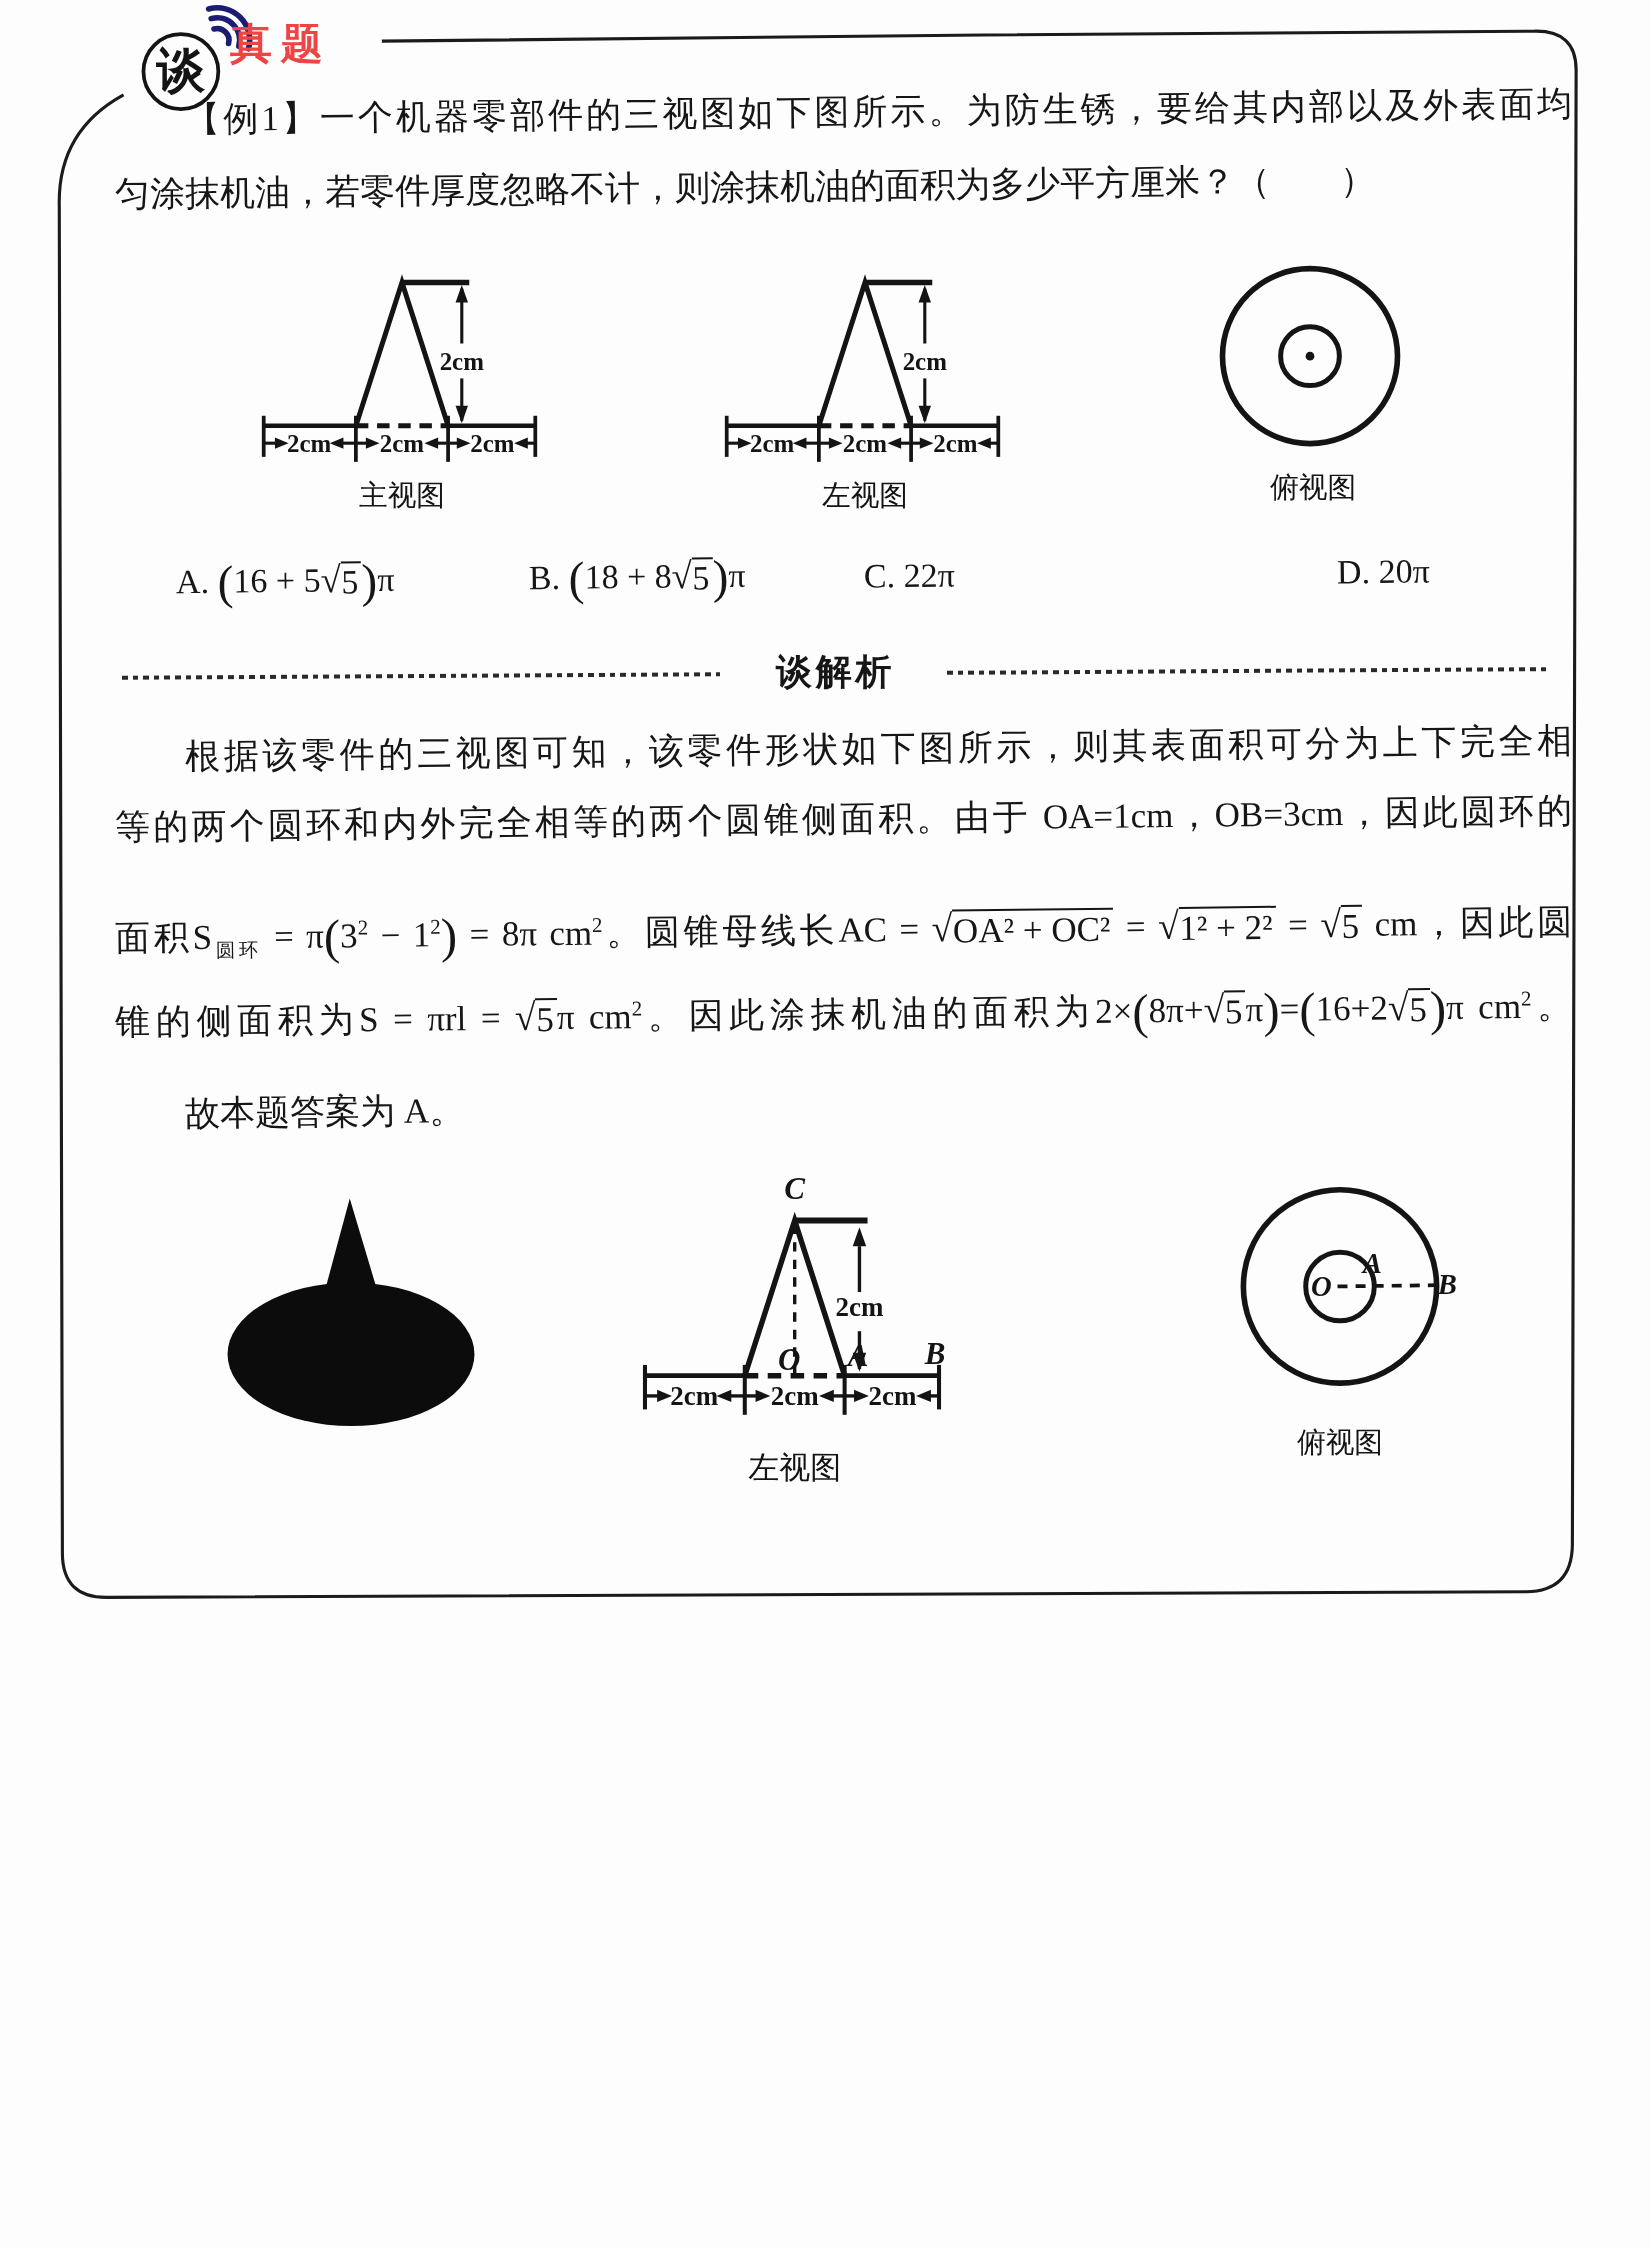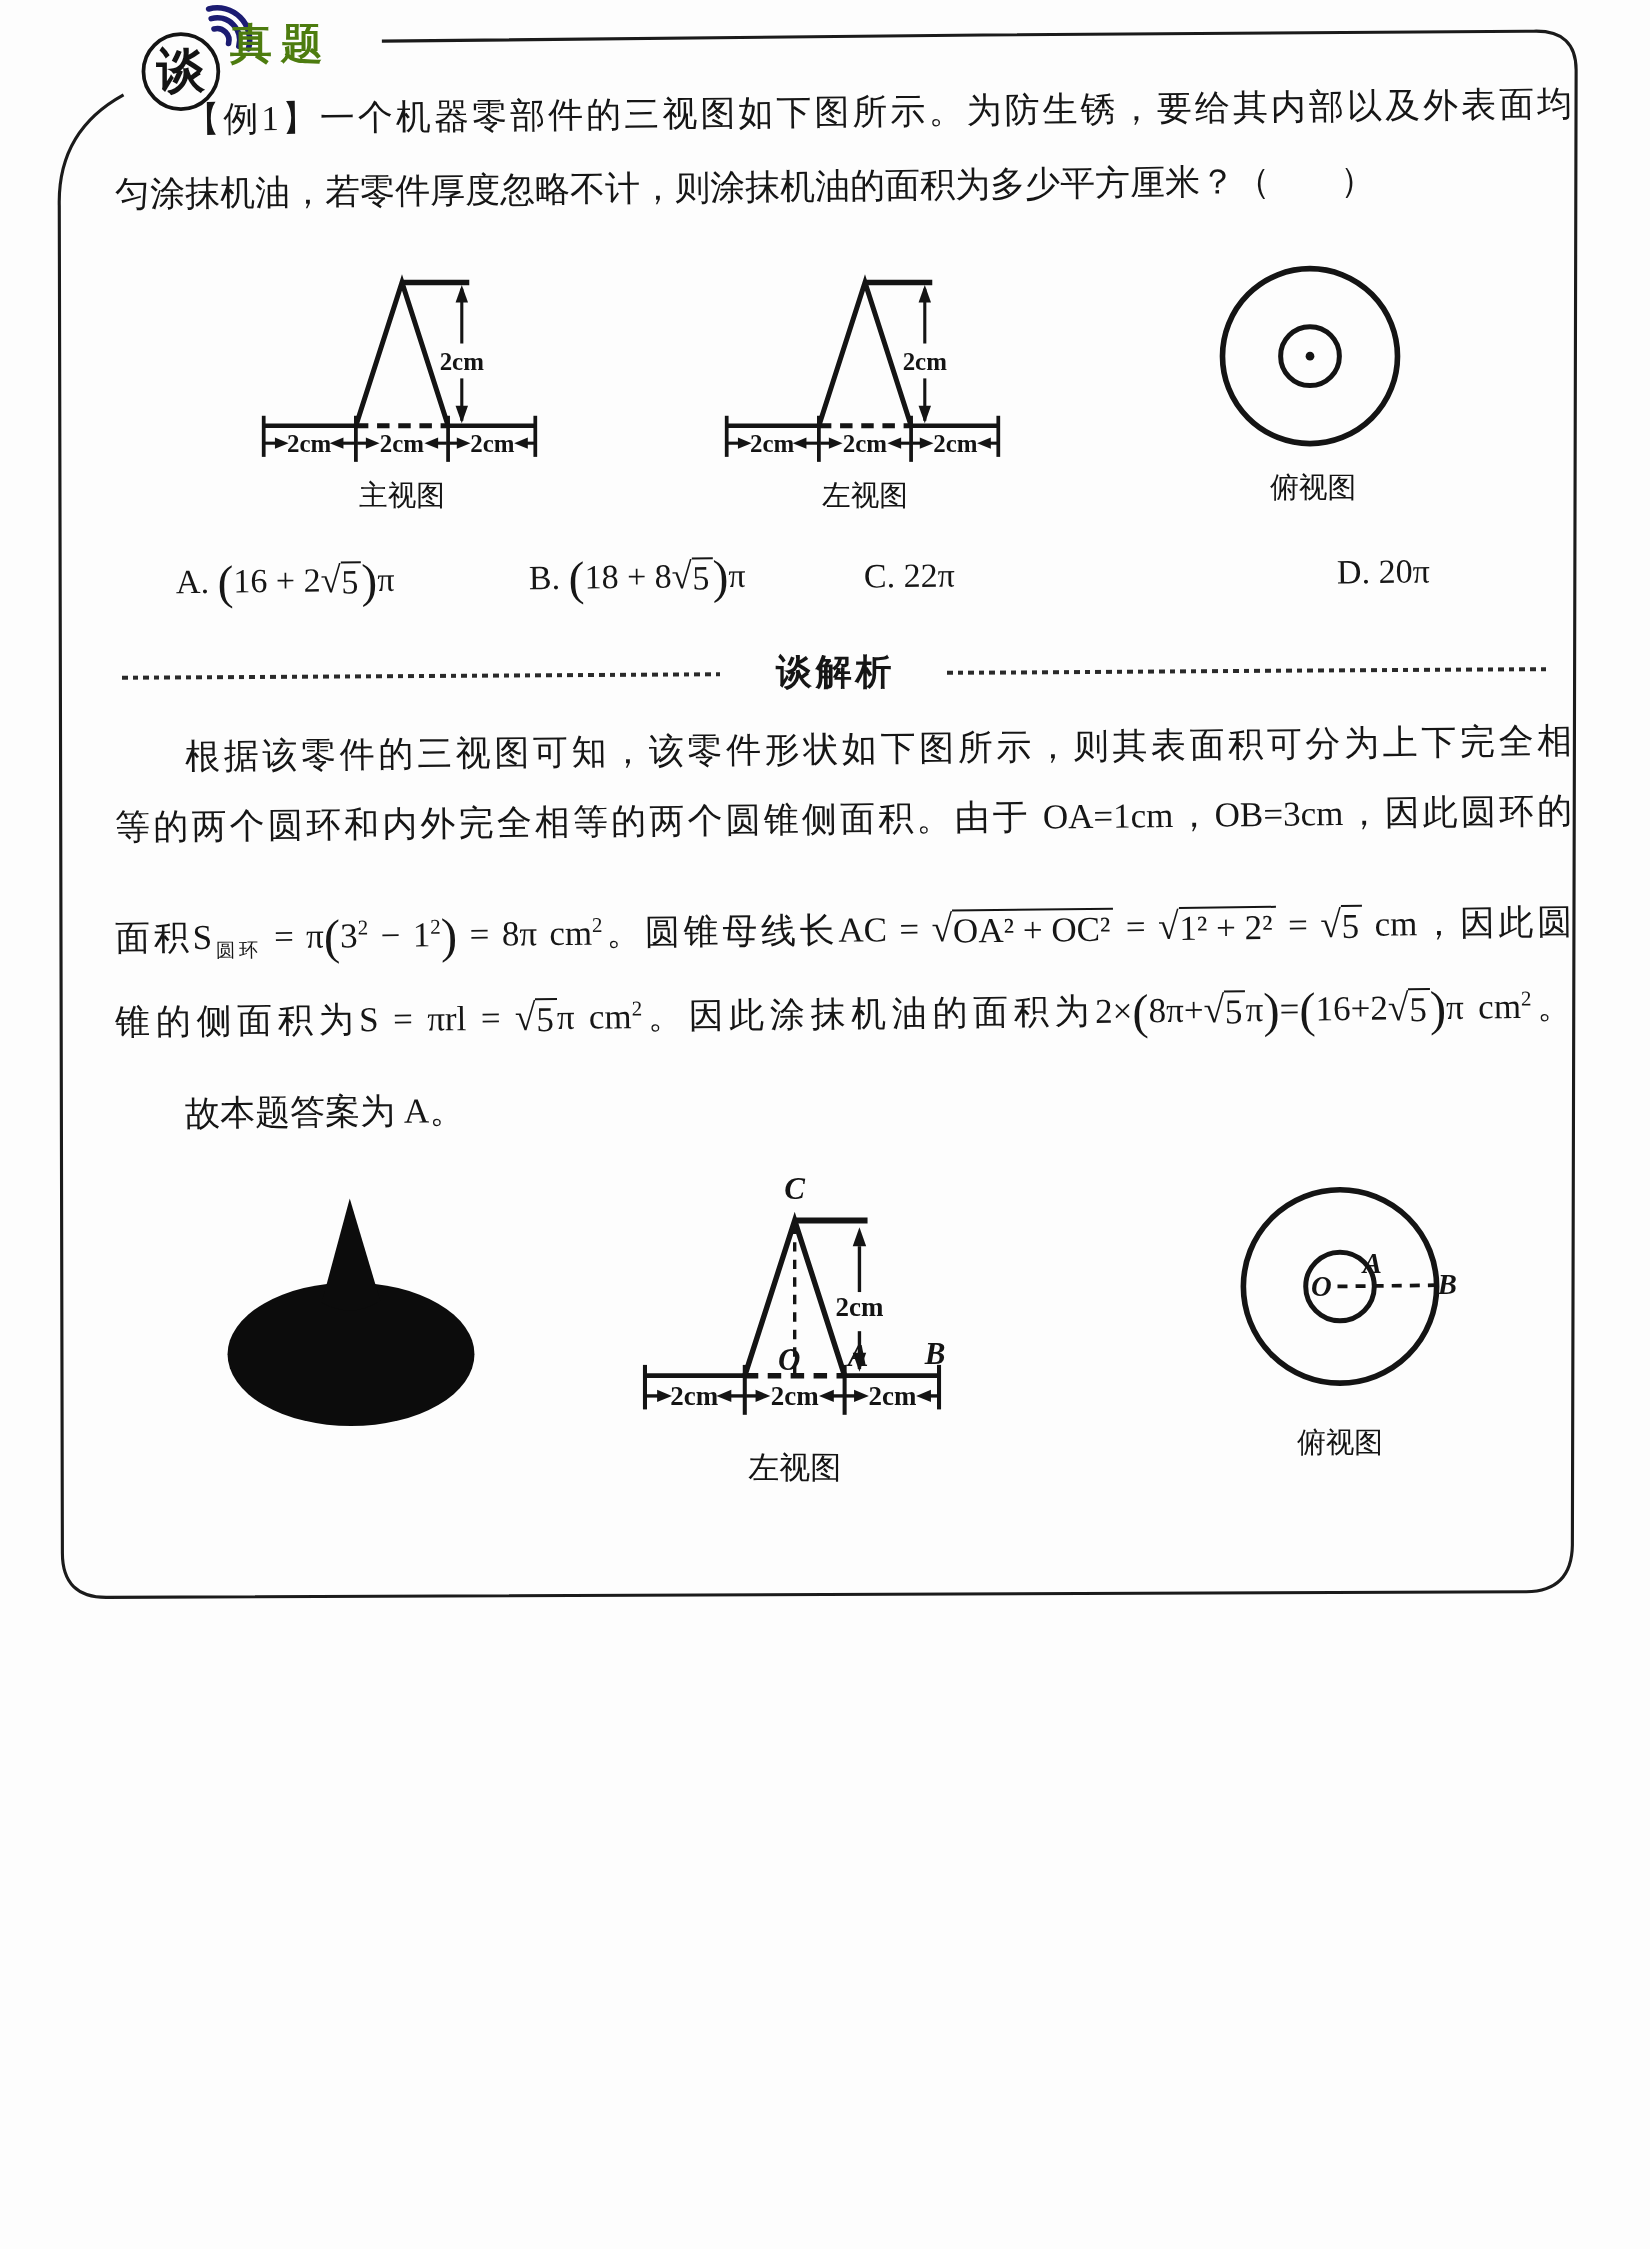--- a/index.html
+++ b/index.html
@@ -1,21 +1,21 @@
 <!DOCTYPE html>
 <html style="font-size:10px"><head>
 <meta charset="utf-8">
 <style>
   html,body{margin:0;padding:0;background:#e8e8e8;}
   #page{position:relative;width:1651px;height:2250px;background:#fdfdfd;overflow:hidden;
         font-family:"Liberation Serif",serif;color:#161616;}
   .abs{position:absolute;}
   .tilt{transform:rotate(-0.65deg);transform-origin:0 0;}
   
-  #brand-title{font-size:42px;font-weight:bold;color:#4d7c0f;letter-spacing:8.7px;white-space:nowrap;}
+  #brand-title{font-size:42px;font-weight:bold;color:#ef4444;letter-spacing:8.7px;white-space:nowrap;}
   
   .bodyline{font-size:35px;line-height:1.28;width:1457px;white-space:nowrap;
             text-align:justify;text-align-last:justify;}
   .bodyline.noj{text-align:left;text-align-last:left;white-space:nowrap;}
   .indent{text-indent:2em;}
   
   .option{position:absolute;font-size:34px;white-space:nowrap;transform:rotate(-0.6deg);}
   
   .dashline{position:absolute;height:3.7px;
     background:repeating-linear-gradient(90deg,#2a2a2a 0 5.6px,transparent 5.6px 10.6px);
@@ -125,21 +125,21 @@
     <text x="244" y="400" class="vtitle">左视图</text>
   </svg>
 
   <svg class="abs" style="left:1185px;top:253px;" width="250" height="250" viewBox="0 0 400 400">
     <circle cx="200" cy="165" r="140" fill="none" stroke="#141414" stroke-width="9"></circle>
     <circle cx="200" cy="165" r="47" fill="none" stroke="#141414" stroke-width="8"></circle>
     <circle cx="200" cy="165" r="7" fill="#141414"></circle>
     <text x="205" y="390" class="vtitle">俯视图</text>
   </svg>
 
-  <div class="option" style="left:176px;top:562px;"><span>A. </span><span class="bigp">(</span><span>16 + 2</span><span class="sqrt">
+  <div class="option" style="left:176px;top:562px;"><span>A. </span><span class="bigp">(</span><span>16 + 5</span><span class="sqrt">
         <span class="rsym">√</span>
         <span class="rad">5</span>
       </span><span class="bigp">)</span><span>π</span></div>
   <div class="option" style="left:529px;top:558px;"><span>B. </span><span class="bigp">(</span><span>18 + 8</span><span class="sqrt">
         <span class="rsym">√</span>
         <span class="rad">5</span>
       </span><span class="bigp">)</span><span>π</span></div>
   <div class="option" style="left:864px;top:557px;"><span>C. 22π</span></div>
   <div class="option" style="left:1309px;top:553px;margin-left:28px;"><span>D. 20π</span></div>
 

